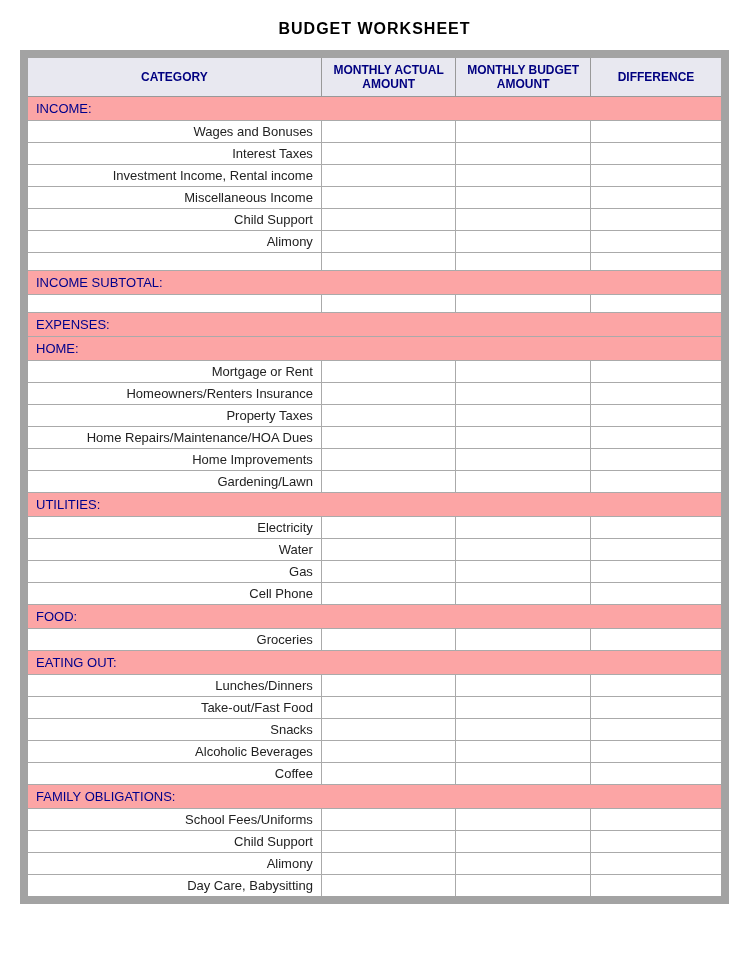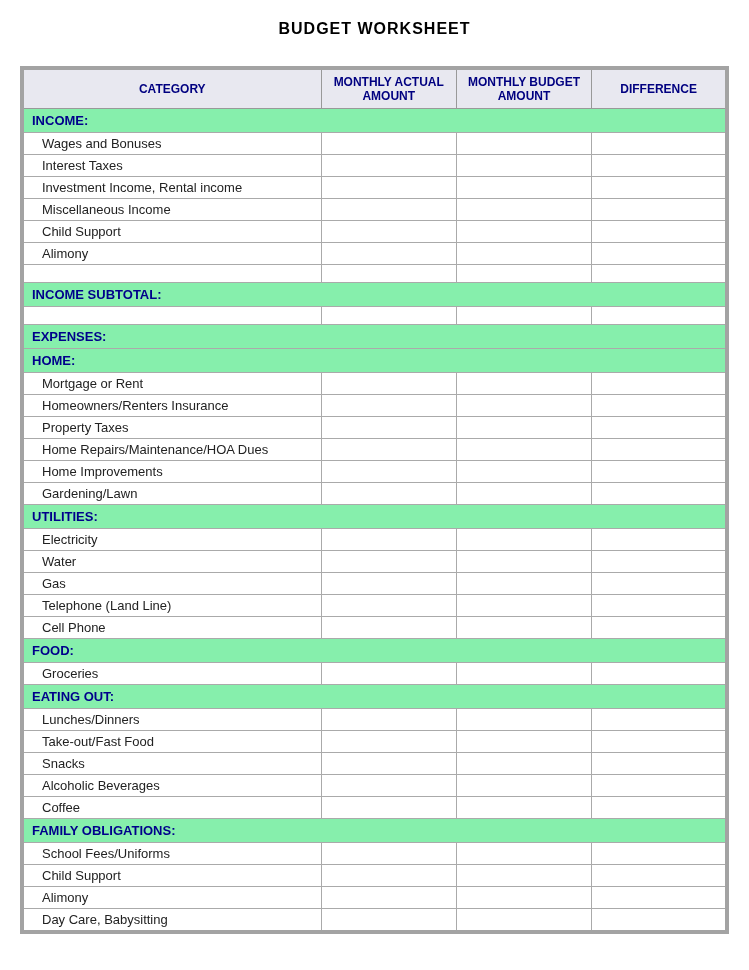--- a/index.html
+++ b/index.html
@@ -7,28 +7,28 @@
       background: #fff;
       font-family: Arial, sans-serif;
       font-size: 13px;
       color: #222;
       padding: 20px;
     }
     .page-title {
       text-align: center;
       font-weight: bold;
       font-size: 16px;
-      margin-bottom: 28px;
+      margin-bottom: 12px;
       color: #000;
       letter-spacing: 1px;
     }
     table {
       width: 100%;
       border-collapse: collapse;
-      border: 4px solid #a3a3a3;
+      border: 8px solid #a3a3a3;
     }
     th {
       background: #e8e8f0;
       border: 1px solid #999;
       text-align: center;
       font-weight: bold;
       font-size: 12px;
       color: #000080;
       padding: 5px 4px;
       vertical-align: middle;
@@ -38,33 +38,34 @@
       padding: 3px 8px;
       height: 22px;
     }
     td.category-col {
       width: 42%;
     }
     td.amount-col {
       width: 19%;
     }
     .section-header td {
-      font-weight: bold;
+      font-weight: normal;
       font-size: 13px;
       color: #00008B;
-      background: #86efac;
+      background: #fca5a5;
       padding: 4px 8px;
     }
     .data-row td {
       font-size: 13px;
       color: #222;
       background: #fff;
     }
     .data-row td.category-col {
       padding-left: 18px;
+      text-align: right;
     }
     .empty-row td {
       height: 18px;
       background: #fff;
     }
   </style>
 </head>
 <body>
 
 <div class="page-title">BUDGET WORKSHEET</div>
@@ -190,26 +191,20 @@
         <td class="amount-col"></td>
         <td class="amount-col"></td>
       </tr>
       <tr class="data-row">
         <td class="category-col">Gas</td>
         <td class="amount-col"></td>
         <td class="amount-col"></td>
         <td class="amount-col"></td>
       </tr>
       <tr class="data-row">
-        <td class="category-col">Telephone (Land Line)</td>
-        <td class="amount-col"></td>
-        <td class="amount-col"></td>
-        <td class="amount-col"></td>
-      </tr>
-      <tr class="data-row">
         <td class="category-col">Cell Phone</td>
         <td class="amount-col"></td>
         <td class="amount-col"></td>
         <td class="amount-col"></td>
       </tr>
       <tr class="section-header">
         <td colspan="4">FOOD:</td>
       </tr>
       <tr class="data-row">
         <td class="category-col">Groceries</td>

